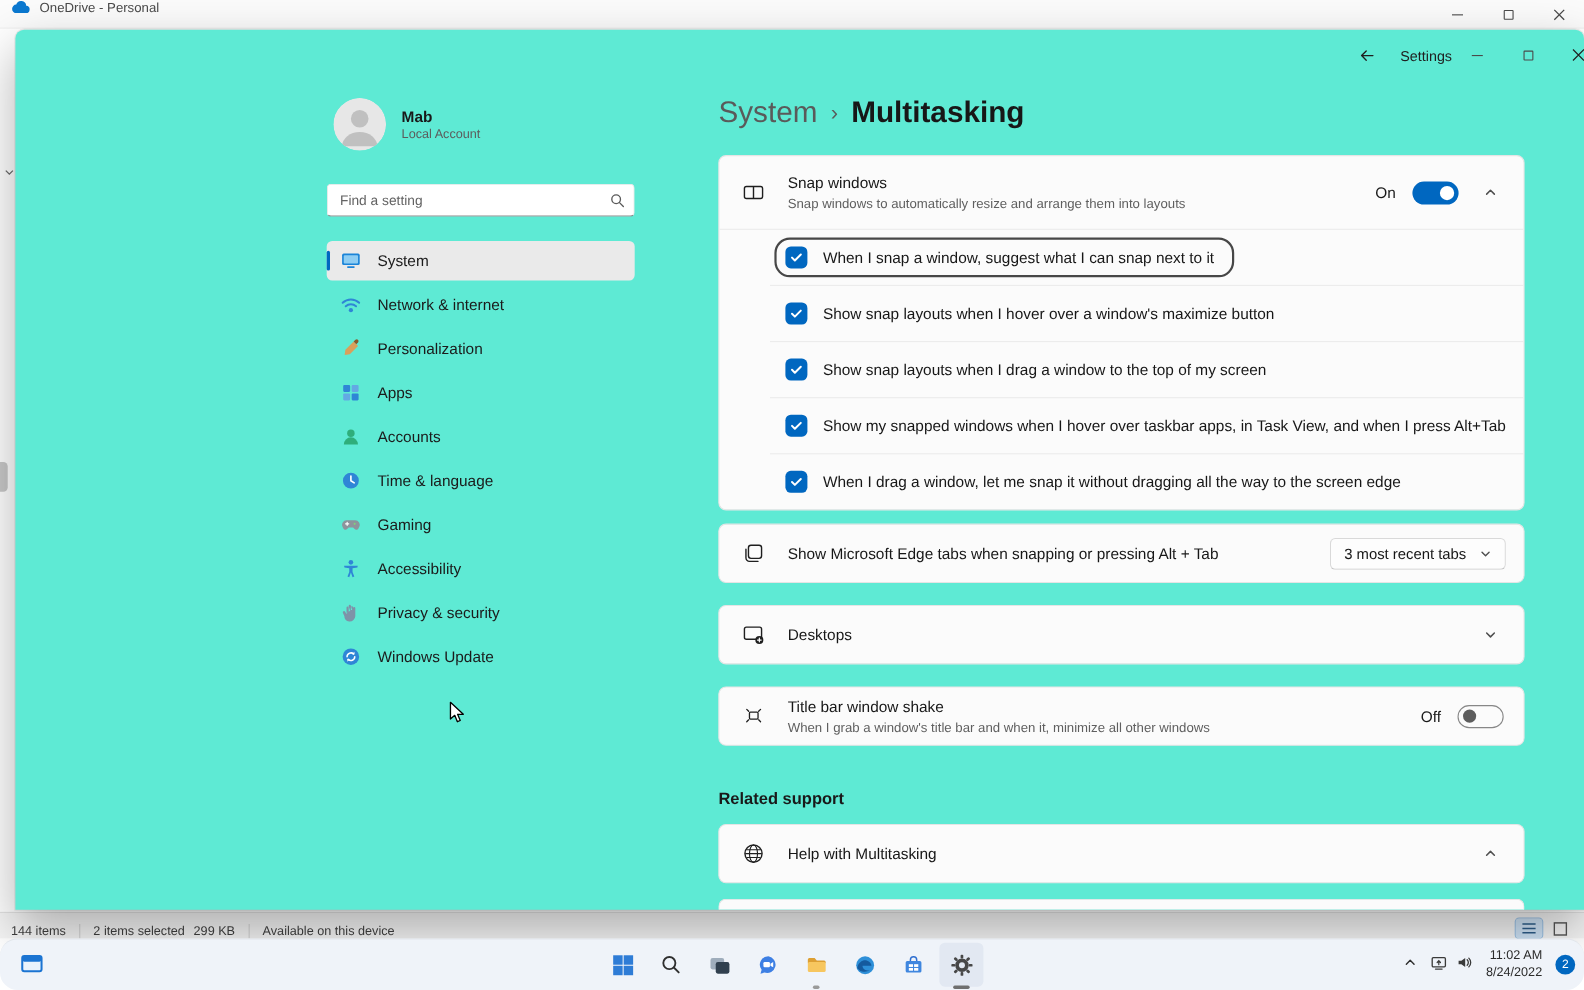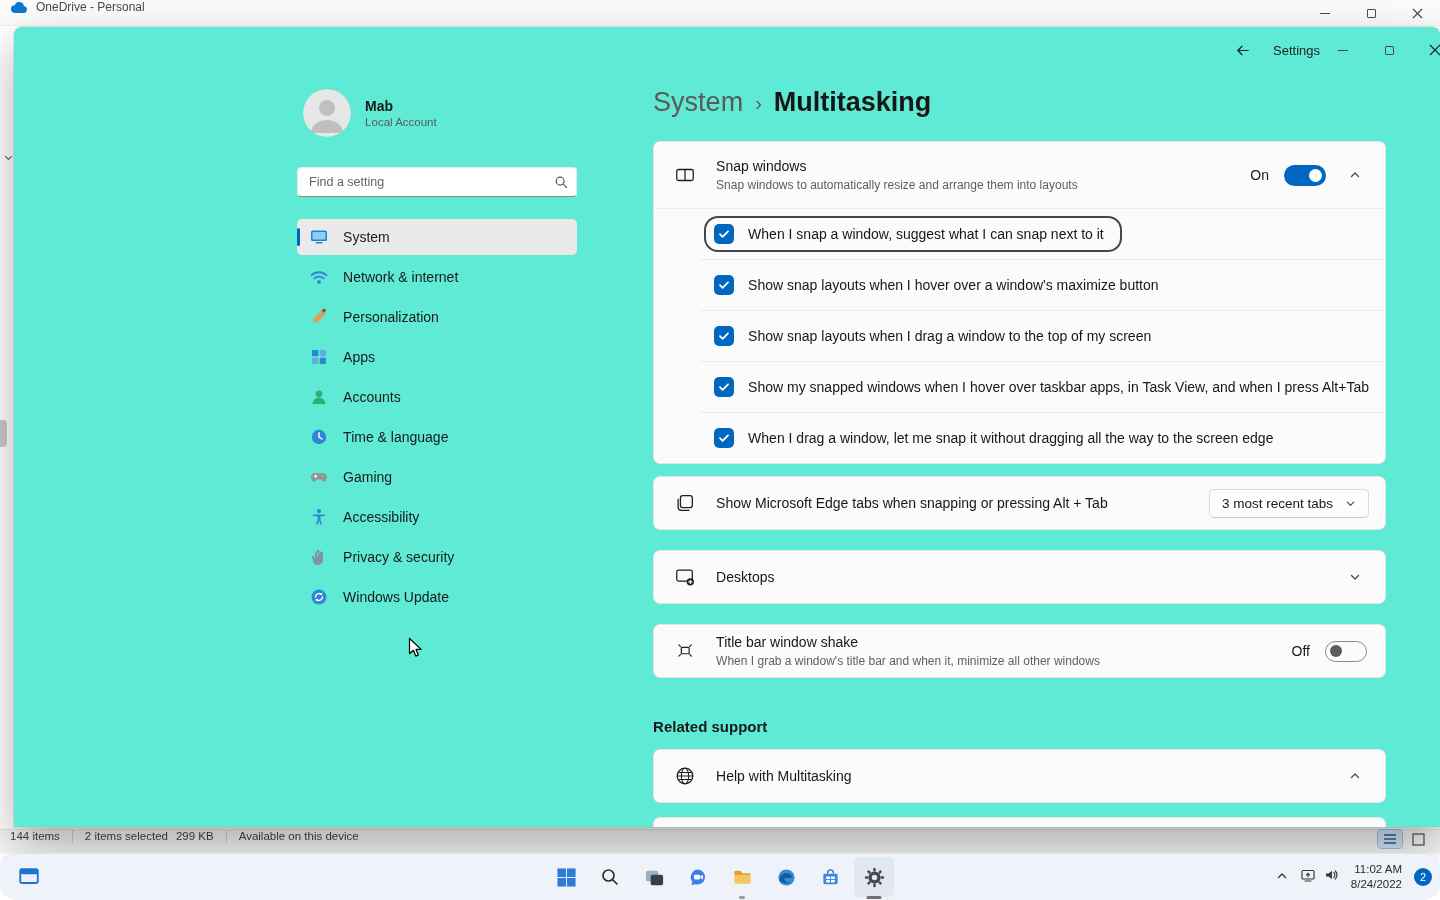--- a/index.html
+++ b/index.html
@@ -12,21 +12,21 @@
     display:flex; padding:0 10px; gap:8px; border-bottom:1px solid #f1f1f1; }
   .bg-title { font-size:12px; color:#4a4a4a; }
   .bg-controls { position:absolute; right:0; top:0; height:26px; display:flex; }
   .bg-wc { width:46px; height:26px; display:flex; align-items:center; justify-content:center; }
   .glyph-min { width:10px; height:1px; background:#4a4a4a; }
   .glyph-max { width:9px; height:9px; border:1px solid #4a4a4a; border-radius:1px; }
   .bg-chev-artifact { position:absolute; left:3px; top:149px; }
   .bg-scroll-artifact { position:absolute; left:0; top:420px; width:7px; height:27px; background:#c9c9c9; border-radius:0 4px 4px 0; }
 
   .bg-statusbar { position:absolute; left:0; right:0; bottom:47px; height:24px; background:#f5f5f5;
-    border-top:1px solid #e2e2e2; display:flex; align-items:flex-start; padding:0 10px; font-size:11.5px; color:#3f3f3f; }
+    border-top:1px solid #e2e2e2; display:flex; align-items:flex-end; padding:0 10px; font-size:11.5px; color:#3f3f3f; }
   .sb-sep { width:1px; height:13px; background:#d4d4d4; margin:0 12px; }
   .sb-right { margin-left:auto; display:flex; align-items:center; gap:4px; }
   .view-btn { width:24px; height:18px; display:flex; align-items:center; justify-content:center; border-radius:3px; }
   .view-btn.active { background:#cfe4f7; outline:1px solid #9ac2e8; }
 
   
   .taskbar { position:absolute; left:0; right:0; bottom:0; height:47px; background:#eff3f9; border-top:1px solid #e1e5eb;border-radius:16px; }
   .tb-left { position:absolute; left:12px; top:50%; transform:translateY(-50%); width:34px; height:34px;
     display:flex; align-items:center; justify-content:center; border-radius:5px; }
   .tb-center { position:absolute; left:50%; top:0; transform:translateX(-50%); height:100%;

